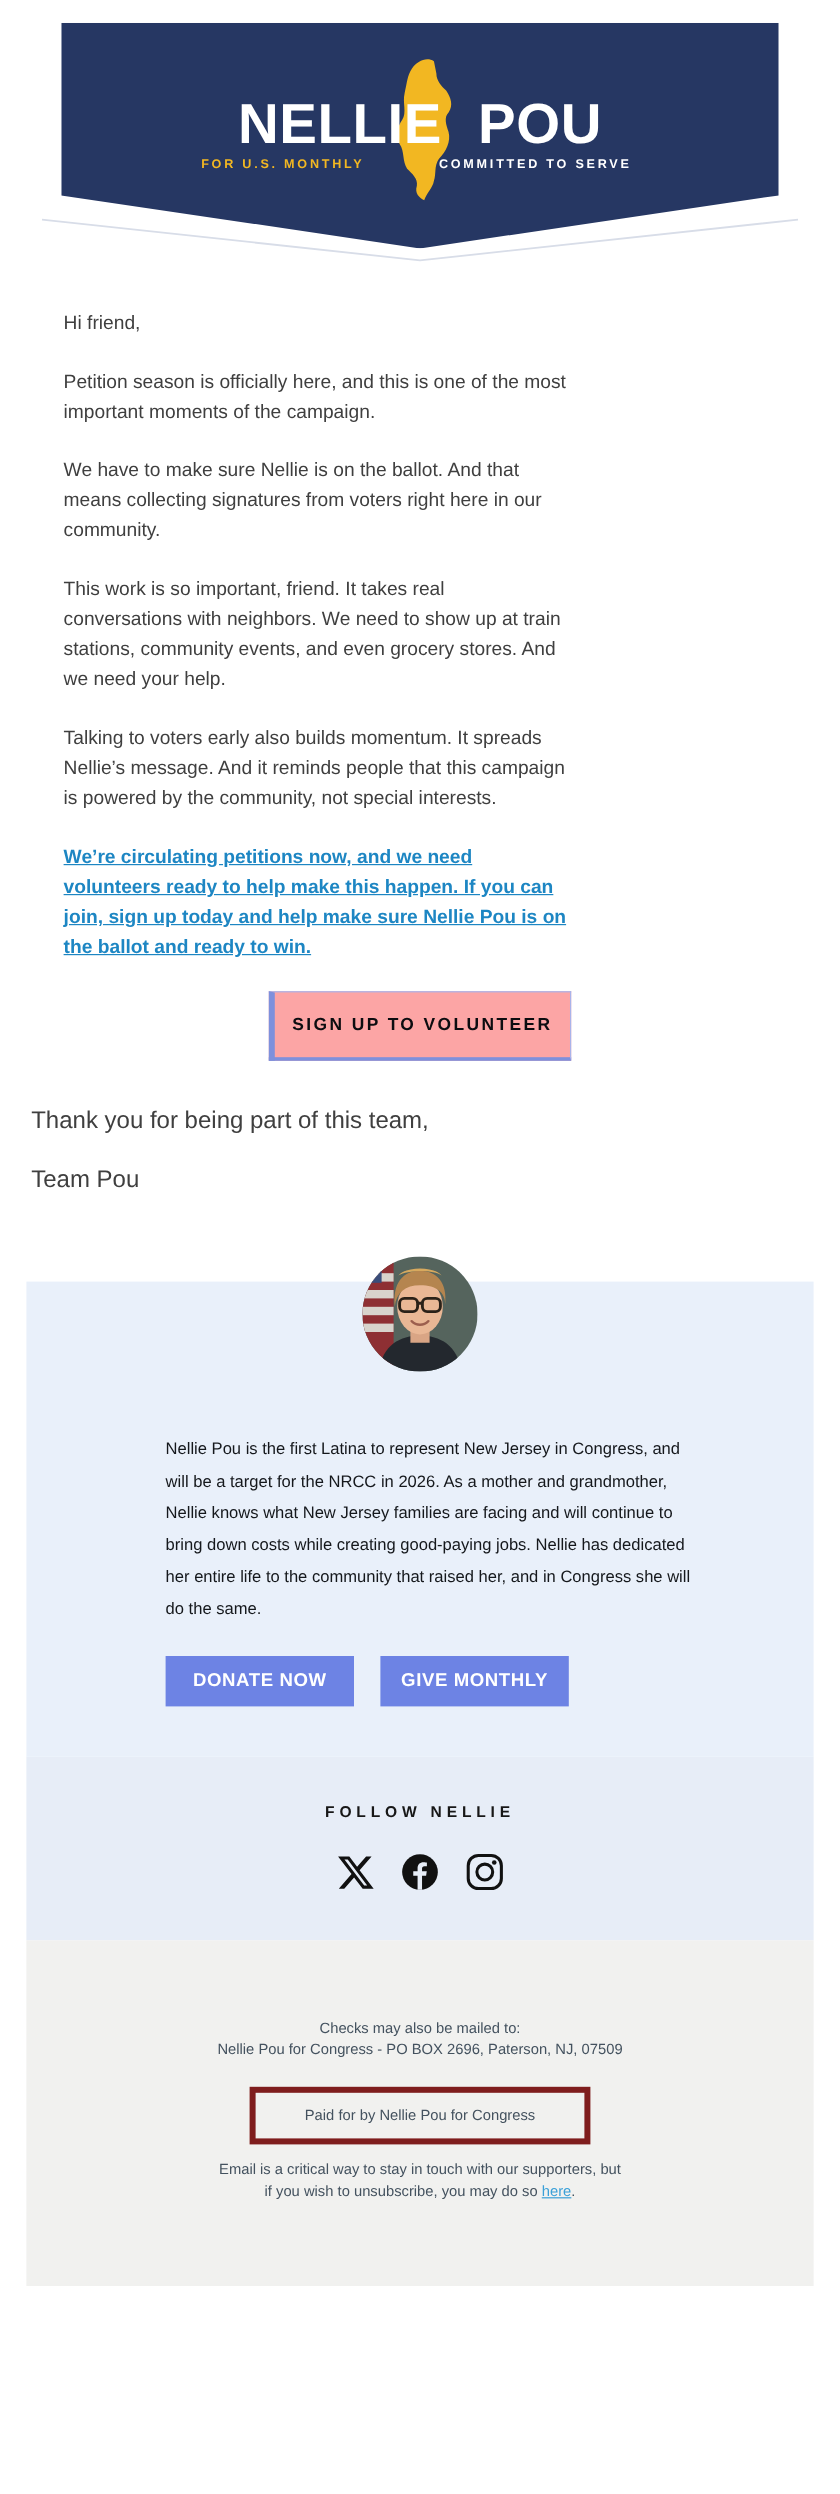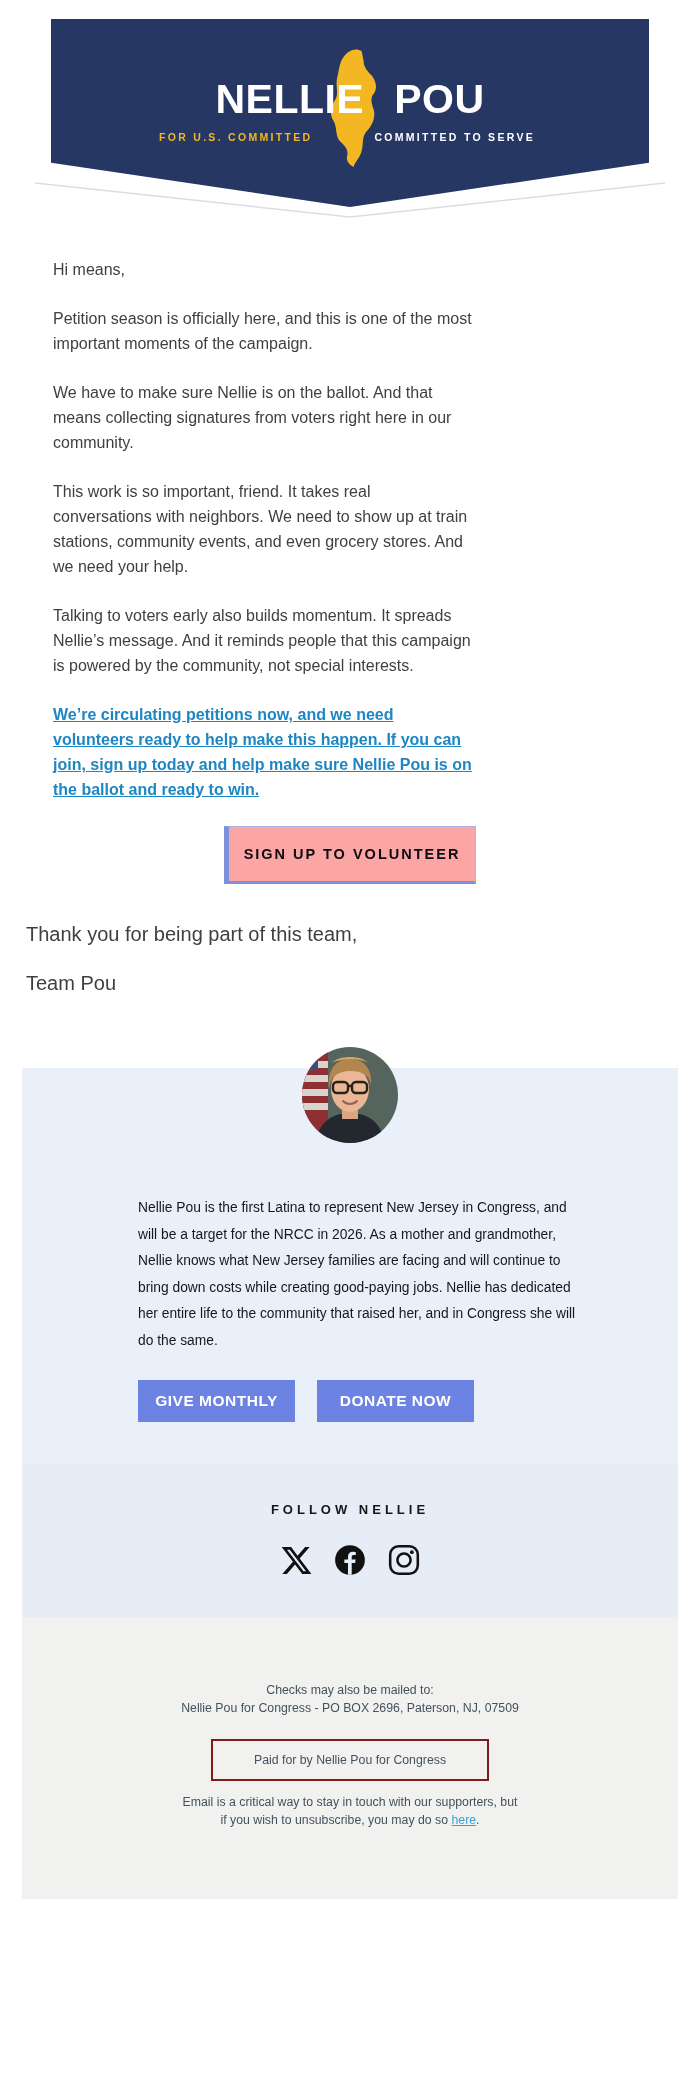--- a/index.html
+++ b/index.html
@@ -6,21 +6,21 @@
   .canvas{width:700px;height:2078px;margin:0 auto;background:#ffffff;overflow:hidden;position:relative;
           font-family:"Liberation Sans", sans-serif;-webkit-font-smoothing:antialiased;}
 
   
   .banner-area{padding-top:19px;}
   .banner{width:598px;height:188px;margin:0 auto;background:#263763;position:relative;
           clip-path:polygon(0 0,100% 0,100% 76.5%,50% 100%,0 76.5%);}
   .logo{position:absolute;inset:0;}
   .nj-svg{position:absolute;top:28px;left:50%;transform:translateX(-44%);z-index:1;}
   .name-row{position:absolute;top:60px;left:0;width:100%;display:flex;justify-content:center;gap:30px;
-            z-index:2;font-weight:bold;font-size:41px;line-height:1;color:#ffffff;letter-spacing:.5px;}
+            z-index:2;font-weight:bold;font-size:47px;line-height:1;color:#ffffff;letter-spacing:.5px;}
   .tagline-row{position:absolute;top:112px;left:0;width:100%;display:flex;justify-content:center;gap:56px;
             z-index:2;font-size:10.5px;font-weight:bold;letter-spacing:2.3px;}
   .tagline-left{color:#f2b722;transform:translateX(-6px);}
   .tagline-right{color:#ffffff;}
   .echo{display:block;margin:-26px auto 0;}
 
   
   .copy{margin:34px 0 0 53px;width:420px;color:#3f3f3f;font-size:16px;line-height:25px;}
   .copy p{margin:0 0 24px 0;}
   .link-para{color:#1d86c3;font-weight:bold;text-decoration:underline;cursor:pointer;}
@@ -45,21 +45,21 @@
   
   .follow{width:656px;margin:0 auto;background:#e7edf7;text-align:center;padding:38px 0 40px 0;}
   .follow-heading{font-size:13px;font-weight:bold;letter-spacing:4px;color:#171717;margin:0;}
   .icons{margin-top:26px;display:flex;justify-content:center;align-items:center;gap:20px;}
   .icons a{display:inline-block;line-height:0;cursor:pointer;}
 
   
   .footer{width:656px;margin:0 auto;background:#f1f1ef;text-align:center;color:#44525f;
           font-size:12.3px;line-height:18px;padding:64px 0 70px 0;}
   .mail-block{width:360px;margin:0 auto;}
-  .paid-box{width:250px;margin:22px auto 0;border:2px solid #7f1d1d;padding:10px 12px;}
+  .paid-box{width:250px;margin:22px auto 0;border:5px solid #7f1d1d;padding:10px 12px;}
   .unsub{width:340px;margin:12px auto 0;}
   .unsub a{color:#3aa0d8;text-decoration:underline;cursor:pointer;}
   .addr{margin-top:28px;font-size:11.8px;line-height:19px;}
 </style>
 </head>
 <body>
 
 <div class="canvas">
 
   <div class="banner-area">
@@ -69,32 +69,32 @@
           <path fill="#f2b722" d="M16,10 C20,4 28,0 34,4 L36,14 C36,20 40,24 44,28 C48,34 50,40 46,46
             C42,50 44,56 46,62 C48,70 44,78 38,84 C34,90 36,96 34,102 C33,108 28,112 26,118
             C22,116 18,112 20,106 C21,100 16,96 12,92 C8,86 10,78 6,72 C2,66 4,58 8,52
             C12,46 8,38 10,30 C12,22 12,16 16,10 Z"></path>
         </svg>
         <div class="name-row">
           <span>NELLIE</span>
           <span>POU</span>
         </div>
         <div class="tagline-row">
-          <span class="tagline-left">FOR U.S. COMMITTED</span>
+          <span class="tagline-left">FOR U.S. MONTHLY</span>
           <span class="tagline-right">COMMITTED TO SERVE</span>
         </div>
       </div>
     </div>
     <svg class="echo" width="632" height="42" viewBox="0 0 632 42">
       <polyline points="1,2 316,36 631,2" fill="none" stroke="#d8dde8" stroke-width="1.5"></polyline>
     </svg>
   </div>
 
   <div class="copy">
-    <p>Hi means,</p>
+    <p>Hi friend,</p>
     <p>Petition season is officially here, and this is one of the most important moments of the campaign.</p>
     <p>We have to make sure Nellie is on the ballot. And that means collecting signatures from voters right here in our community.</p>
     <p>This work is so important, friend. It takes real conversations with neighbors. We need to show up at train stations, community events, and even grocery stores. And we need your help.</p>
     <p>Talking to voters early also builds momentum. It spreads Nellie’s message. And it reminds people that this campaign is powered by the community, not special interests.</p>
     <p class="link-para">We’re circulating petitions now, and we need volunteers ready to help make this happen. If you can join, sign up today and help make sure Nellie Pou is on the ballot and ready to win.</p>
   </div>
 
   <div class="signup-wrap">
     <button class="signup">SIGN UP TO VOLUNTEER</button>
   </div>
@@ -124,22 +124,22 @@
         <g stroke="#2a2118" stroke-width="2.4" fill="none">
           <rect x="31" y="35" width="15" height="11" rx="4"></rect>
           <rect x="50" y="35" width="15" height="11" rx="4"></rect>
           <line x1="46" y1="39" x2="50" y2="39"></line>
         </g>
         <path d="M41,54 C45,58 51,58 55,54" stroke="#9c5f4e" stroke-width="2" fill="none" stroke-linecap="round"></path>
       </svg>
     </span>
     <p class="about-text">Nellie Pou is the first Latina to represent New Jersey in Congress, and will be a target for the NRCC in 2026. As a mother and grandmother, Nellie knows what New Jersey families are facing and will continue to bring down costs while creating good-paying jobs. Nellie has dedicated her entire life to the community that raised her, and in Congress she will do the same.</p>
     <div class="about-buttons">
+      <button class="btn-blue">DONATE NOW</button>
       <button class="btn-blue">GIVE MONTHLY</button>
-      <button class="btn-blue">DONATE NOW</button>
     </div>
   </div>
 
   <div class="follow">
     <p class="follow-heading">FOLLOW NELLIE</p>
     <div class="icons">
       <a>
         <svg width="33" height="33" viewBox="0 0 24 24">
           <path fill="#111111" d="M18.244 2.25h3.308l-7.227 8.26 8.502 11.24h-6.657l-5.214-6.817L4.99 21.75H1.68l7.73-8.835L1.254 2.25H8.08l4.713 6.231 5.451-6.231Zm-1.161 17.52h1.833L7.084 4.126H5.117l11.966 15.644Z"></path>
         </svg>

